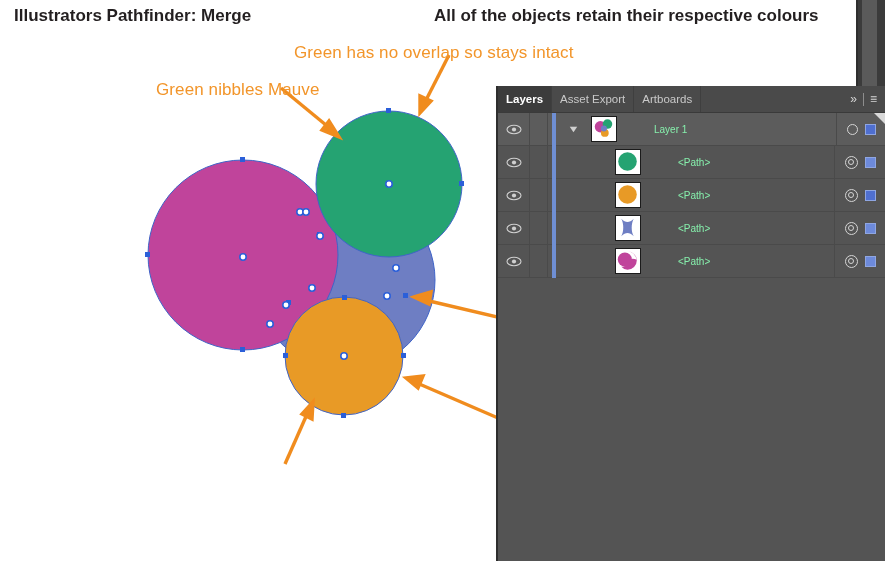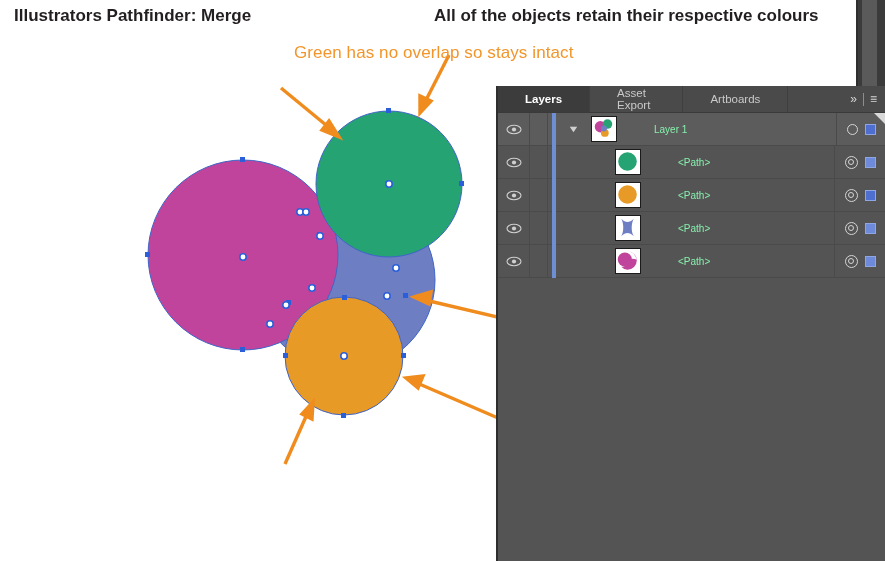--- a/index.html
+++ b/index.html
@@ -91,21 +91,21 @@
     position: relative;
     height: 26px;
     background: #4a4a4a;
     display: flex;
     align-items: stretch;
     border-bottom: 1px solid #3a3a3a;
   }
   .panel-tab {
     display: flex;
     align-items: center;
-    padding: 0 27px;
+    padding: 0 8px;
     font-size: 11.5px;
     color: #c9c9c9;
     border-right: 1px solid #3f3f3f;
     box-sizing: border-box;
   }
   .panel-tab.active {
     background: #3c3c3c;
     color: #ffffff;
     font-weight: bold;
   }
@@ -338,20 +338,21 @@
         <polygon points="313,402 312,419 302,414"></polygon>
       </g>
     </svg>
 
     <div class="title-text" id="title-left">Illustrators Pathfinder: Merge</div>
 
     <div class="title-text" id="title-right">All of the objects retain their respective colours</div>
 
     <div class="anno" id="anno-green-intact">Green has no overlap so stays intact</div>
 
+    <div class="anno" id="anno-green-nibbles">Green nibbles Mauve</div>
 
     <div class="anno" id="anno-mauve-nibbles">Mauve nibbles Dark Pink</div>
 
     <div class="anno" id="anno-orange-intact">Dark Orange has no overlap so stays intact</div>
 
   </div>
 
   <div id="canvas-right-edge"></div>
   <div id="right-strip"></div>
   <div id="right-strip-inner"></div>

